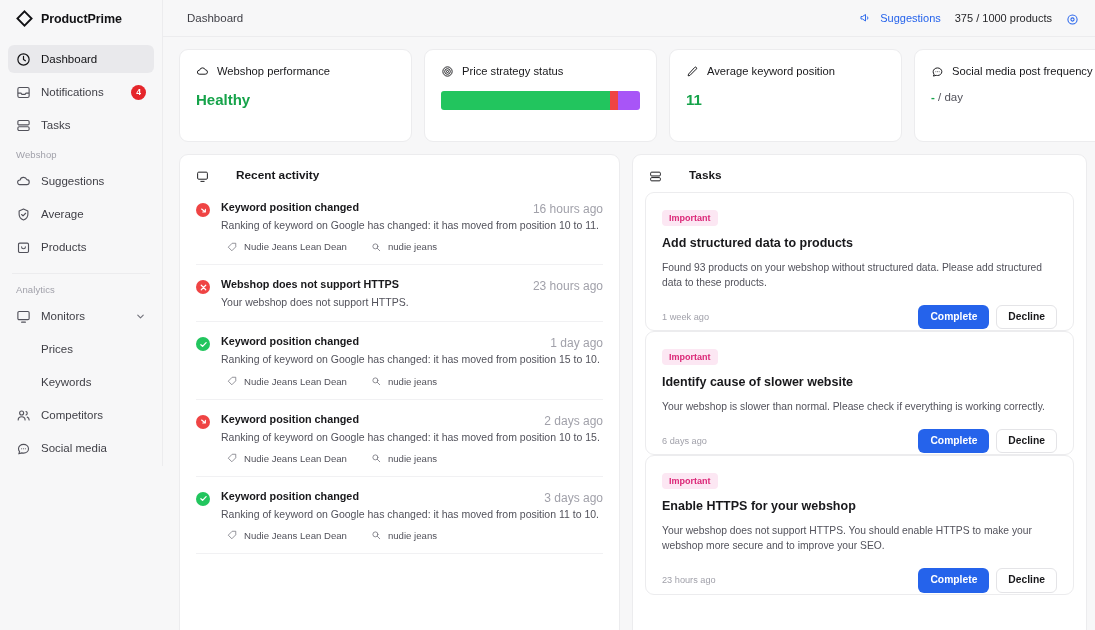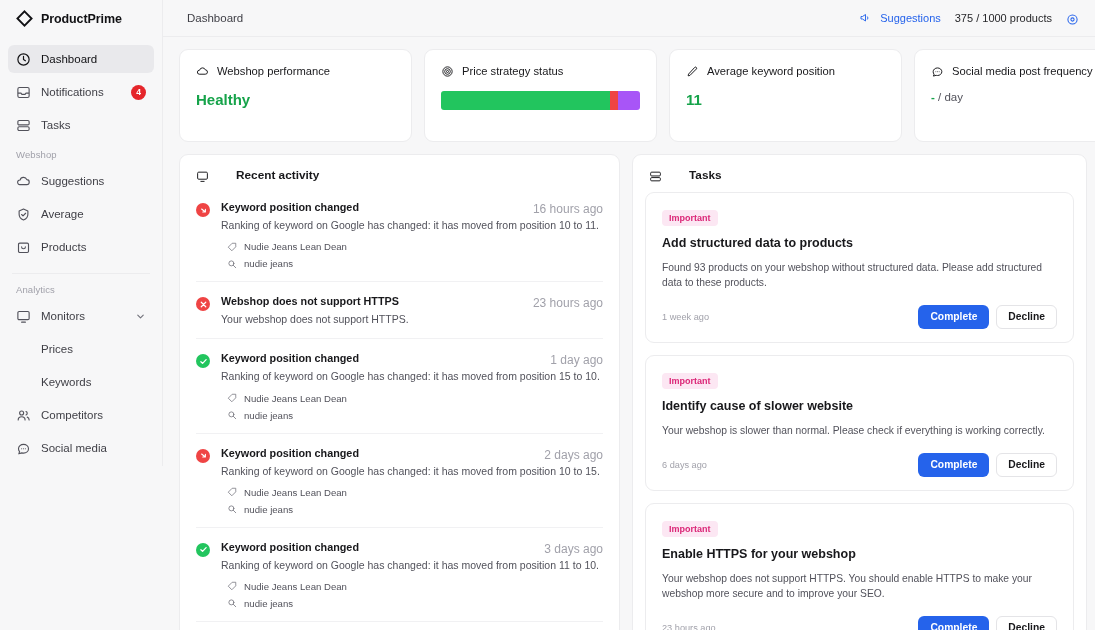--- a/index.html
+++ b/index.html
@@ -143,29 +143,29 @@
     display: flex; align-items: center; justify-content: center;
   }
   .status-dot.down { background: #ef4444; }
   .status-dot.up { background: #22c55e; }
   .status-dot svg { width: 9px; height: 9px; color: #fff; }
   .act-body { flex: 1 1 auto; min-width: 0; }
   .act-row1 { display: flex; align-items: flex-start; }
   .act-title { font-size: 10.8px; font-weight: bold; color: #18181b; flex: 1 1 auto; }
   .act-time { font-size: 12px; color: #a1a1aa; white-space: nowrap; padding-left: 8px; padding-top: 1px; margin-left: 24px; }
   .act-desc { font-size: 10.5px; color: #52525b; line-height: 1.35; margin-top: 2px; }
-  .act-meta { margin-top: 9px; display: flex; flex-direction: column; gap: 6px; }
+  .act-meta { margin-top: 9px; display: flex; flex-direction: row; gap: 18px; }
   .meta-row { display: flex; align-items: center; gap: 7px; padding-left: 6px; font-size: 9.6px; color: #52525b; }
   .meta-row .ico { width: 10px; height: 10px; flex: 0 0 10px; color: #71717a; }
 
   
   .task-list { padding: 0 12px; }
   .task-card {
     background: #fff; border: 1px solid #ececee; border-radius: 9px;
-    padding: 14px 16px 13px 16px; margin-bottom: 12px;
+    padding: 14px 16px 1px 16px; 
   }
   .chip {
     display: inline-block; font-size: 9px; font-weight: bold;
     color: #db2777; background: #fce7f3;
     padding: 3px 7px; border-radius: 4px; margin-bottom: 10px;
   }
   .task-title { font-size: 12.5px; font-weight: bold; color: #18181b; margin-bottom: 11px; }
   .task-desc { font-size: 10.3px; color: #52525b; line-height: 1.45; margin-bottom: 14px; }
   .task-foot { display: flex; align-items: center; }
   .task-time { font-size: 9.2px; color: #a1a1aa; flex: 1 1 auto; }

